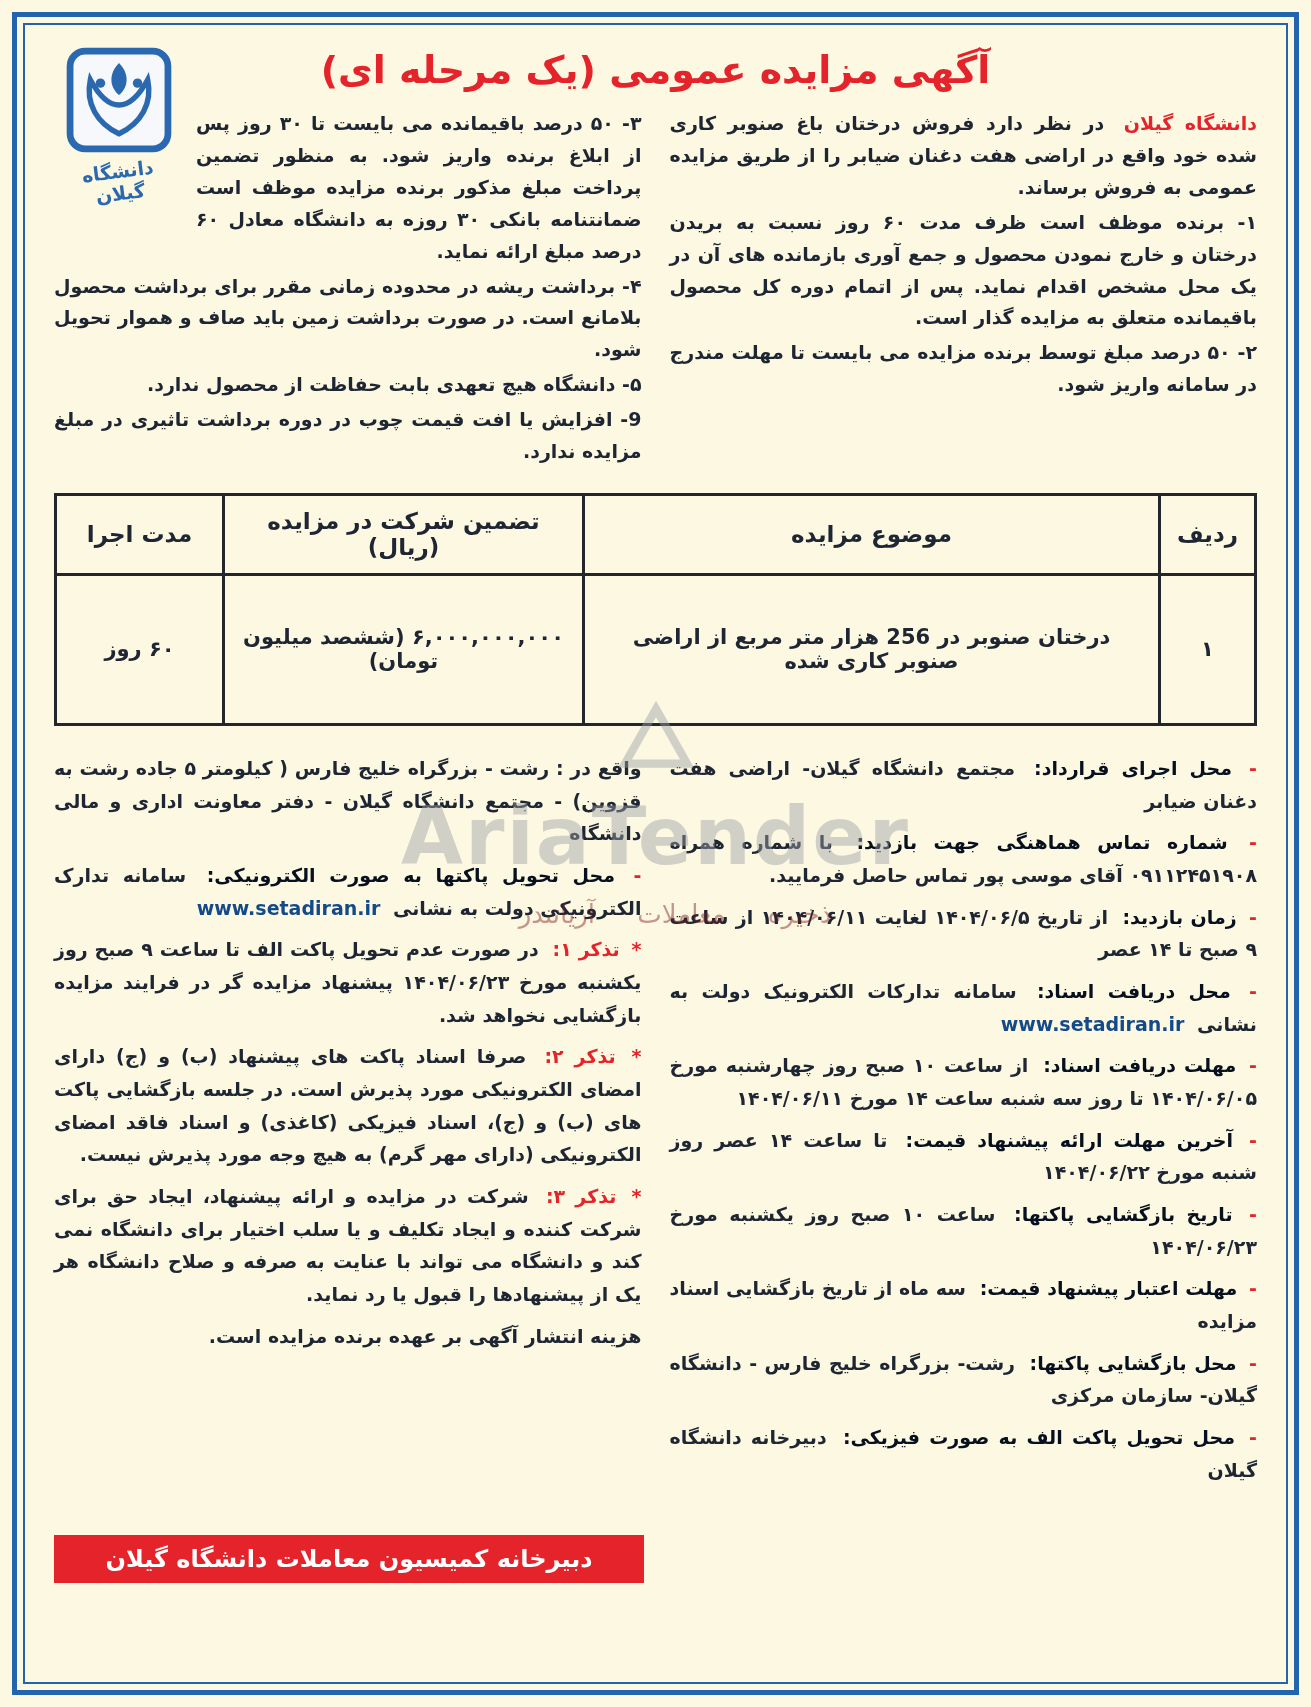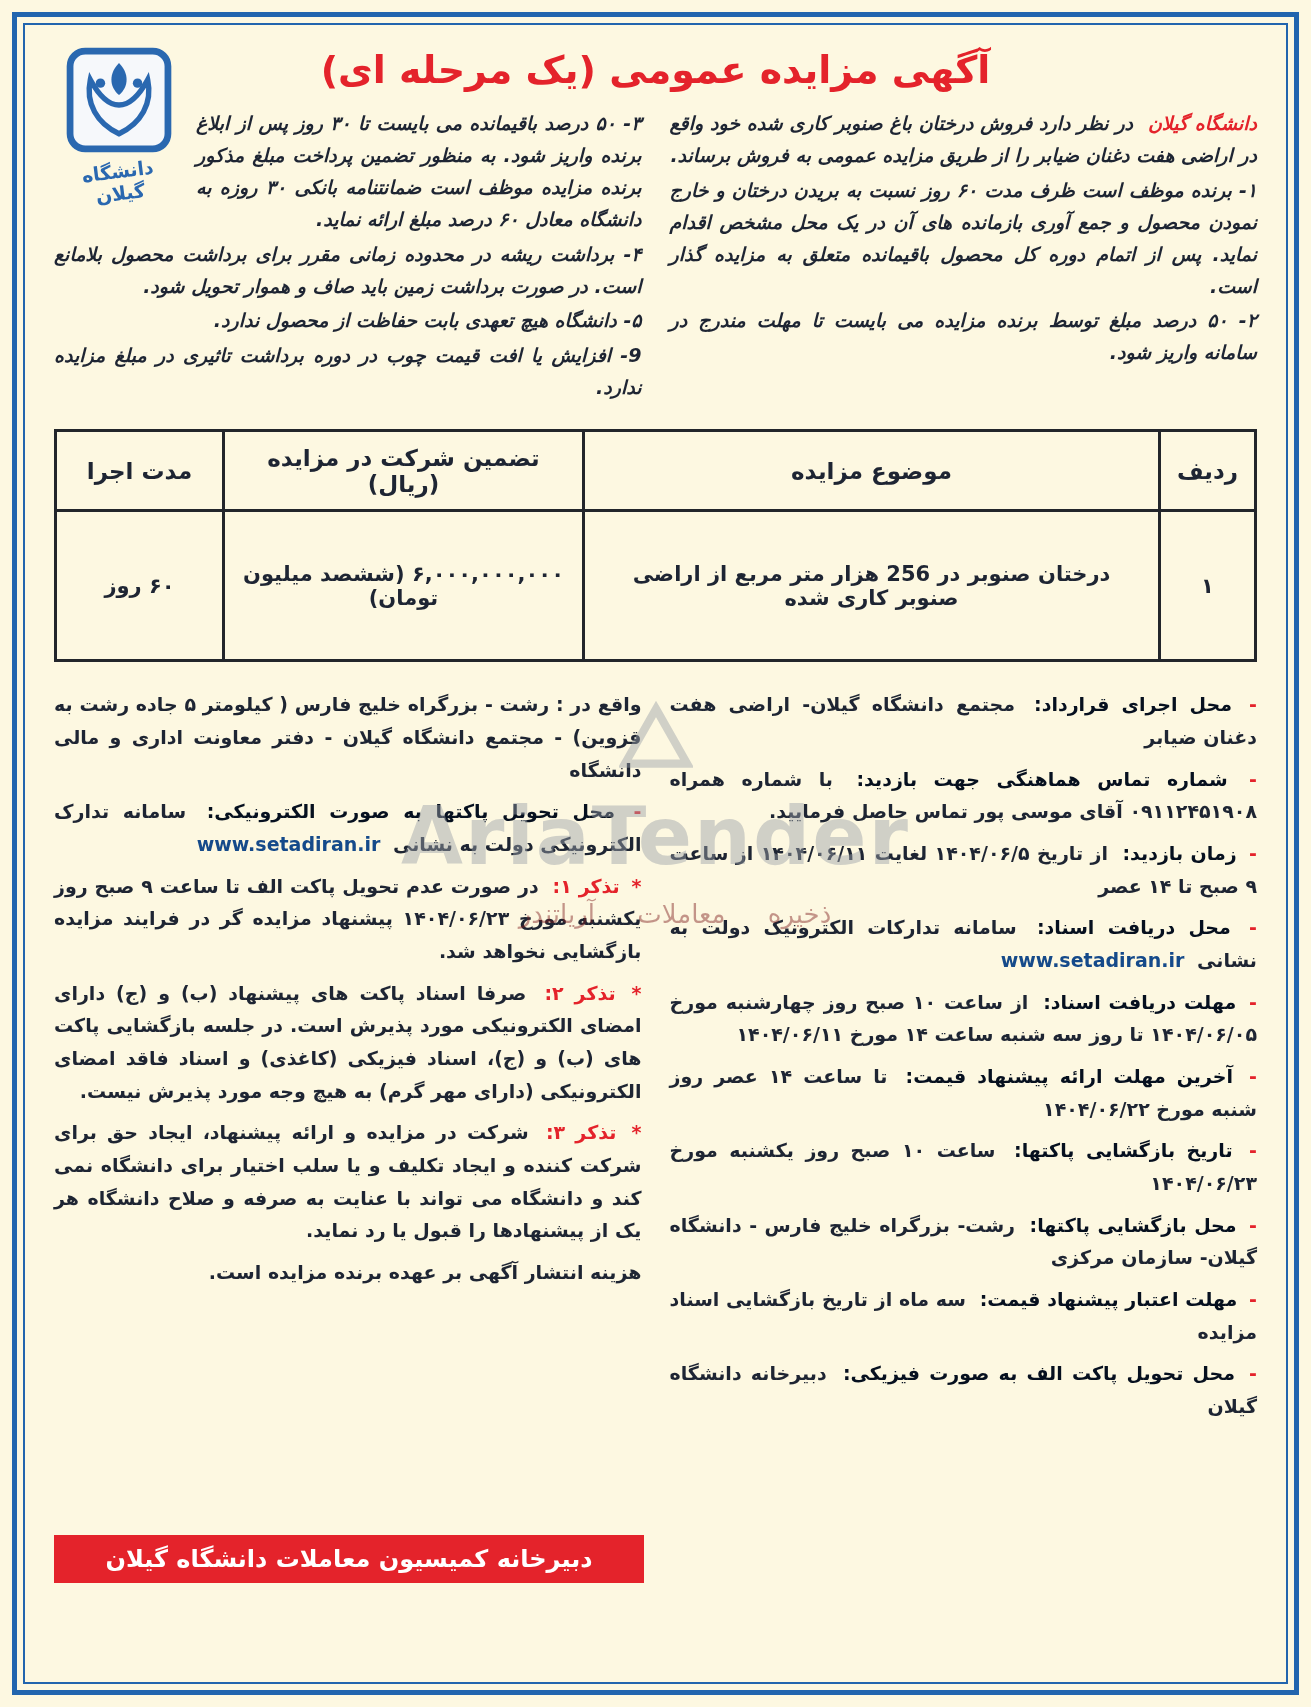--- a/index.html
+++ b/index.html
@@ -52,21 +52,21 @@
     color: #e4232b;
     font-size: 38px;
     font-weight: bold;
     padding-top: 4px;
     letter-spacing: 0.5px;
   }
 
   
   .intro { display: flex; gap: 28px; margin-top: 16px; }
   .intro .col { flex: 1; font-size: 19px; line-height: 1.68; text-align: justify; font-weight: bold; }
-  .intro p { margin-bottom: 3px; font-style: italic; }
+  .intro p { margin-bottom: 3px; }
   .lead { color: #e4232b; padding-left: 8px; }
   .logo-spacer { float: left; width: 142px; height: 108px; }
 
   
   .tender-table {
     width: 100%;
     border-collapse: collapse;
     margin-top: 22px;
     background: transparent;
   }
@@ -226,27 +226,27 @@
           <span class="d-label">آخرین مهلت ارائه پیشنهاد قیمت:</span>
           <span class="d-text">تا ساعت ۱۴ عصر روز شنبه مورخ ۱۴۰۴/۰۶/۲۲</span>
         </p>
         <p class="d-item">
           <span class="dash">-</span>
           <span class="d-label">تاریخ بازگشایی پاکتها:</span>
           <span class="d-text">ساعت ۱۰ صبح روز یکشنبه مورخ ۱۴۰۴/۰۶/۲۳</span>
         </p>
         <p class="d-item">
           <span class="dash">-</span>
+          <span class="d-label">مهلت اعتبار پیشنهاد قیمت:</span>
+          <span class="d-text">سه ماه از تاریخ بازگشایی اسناد مزایده</span>
+        </p>
+        <p class="d-item">
+          <span class="dash">-</span>
           <span class="d-label">محل بازگشایی پاکتها:</span>
           <span class="d-text">رشت- بزرگراه خلیج فارس - دانشگاه گیلان- سازمان مرکزی</span>
-        </p>
-        <p class="d-item">
-          <span class="dash">-</span>
-          <span class="d-label">مهلت اعتبار پیشنهاد قیمت:</span>
-          <span class="d-text">سه ماه از تاریخ بازگشایی اسناد مزایده</span>
         </p>
         <p class="d-item">
           <span class="dash">-</span>
           <span class="d-label">محل تحویل پاکت الف به صورت فیزیکی:</span>
           <span class="d-text">دبیرخانه دانشگاه گیلان</span>
         </p>
       </div>
 
       <div class="col">
         <p class="d-item">

